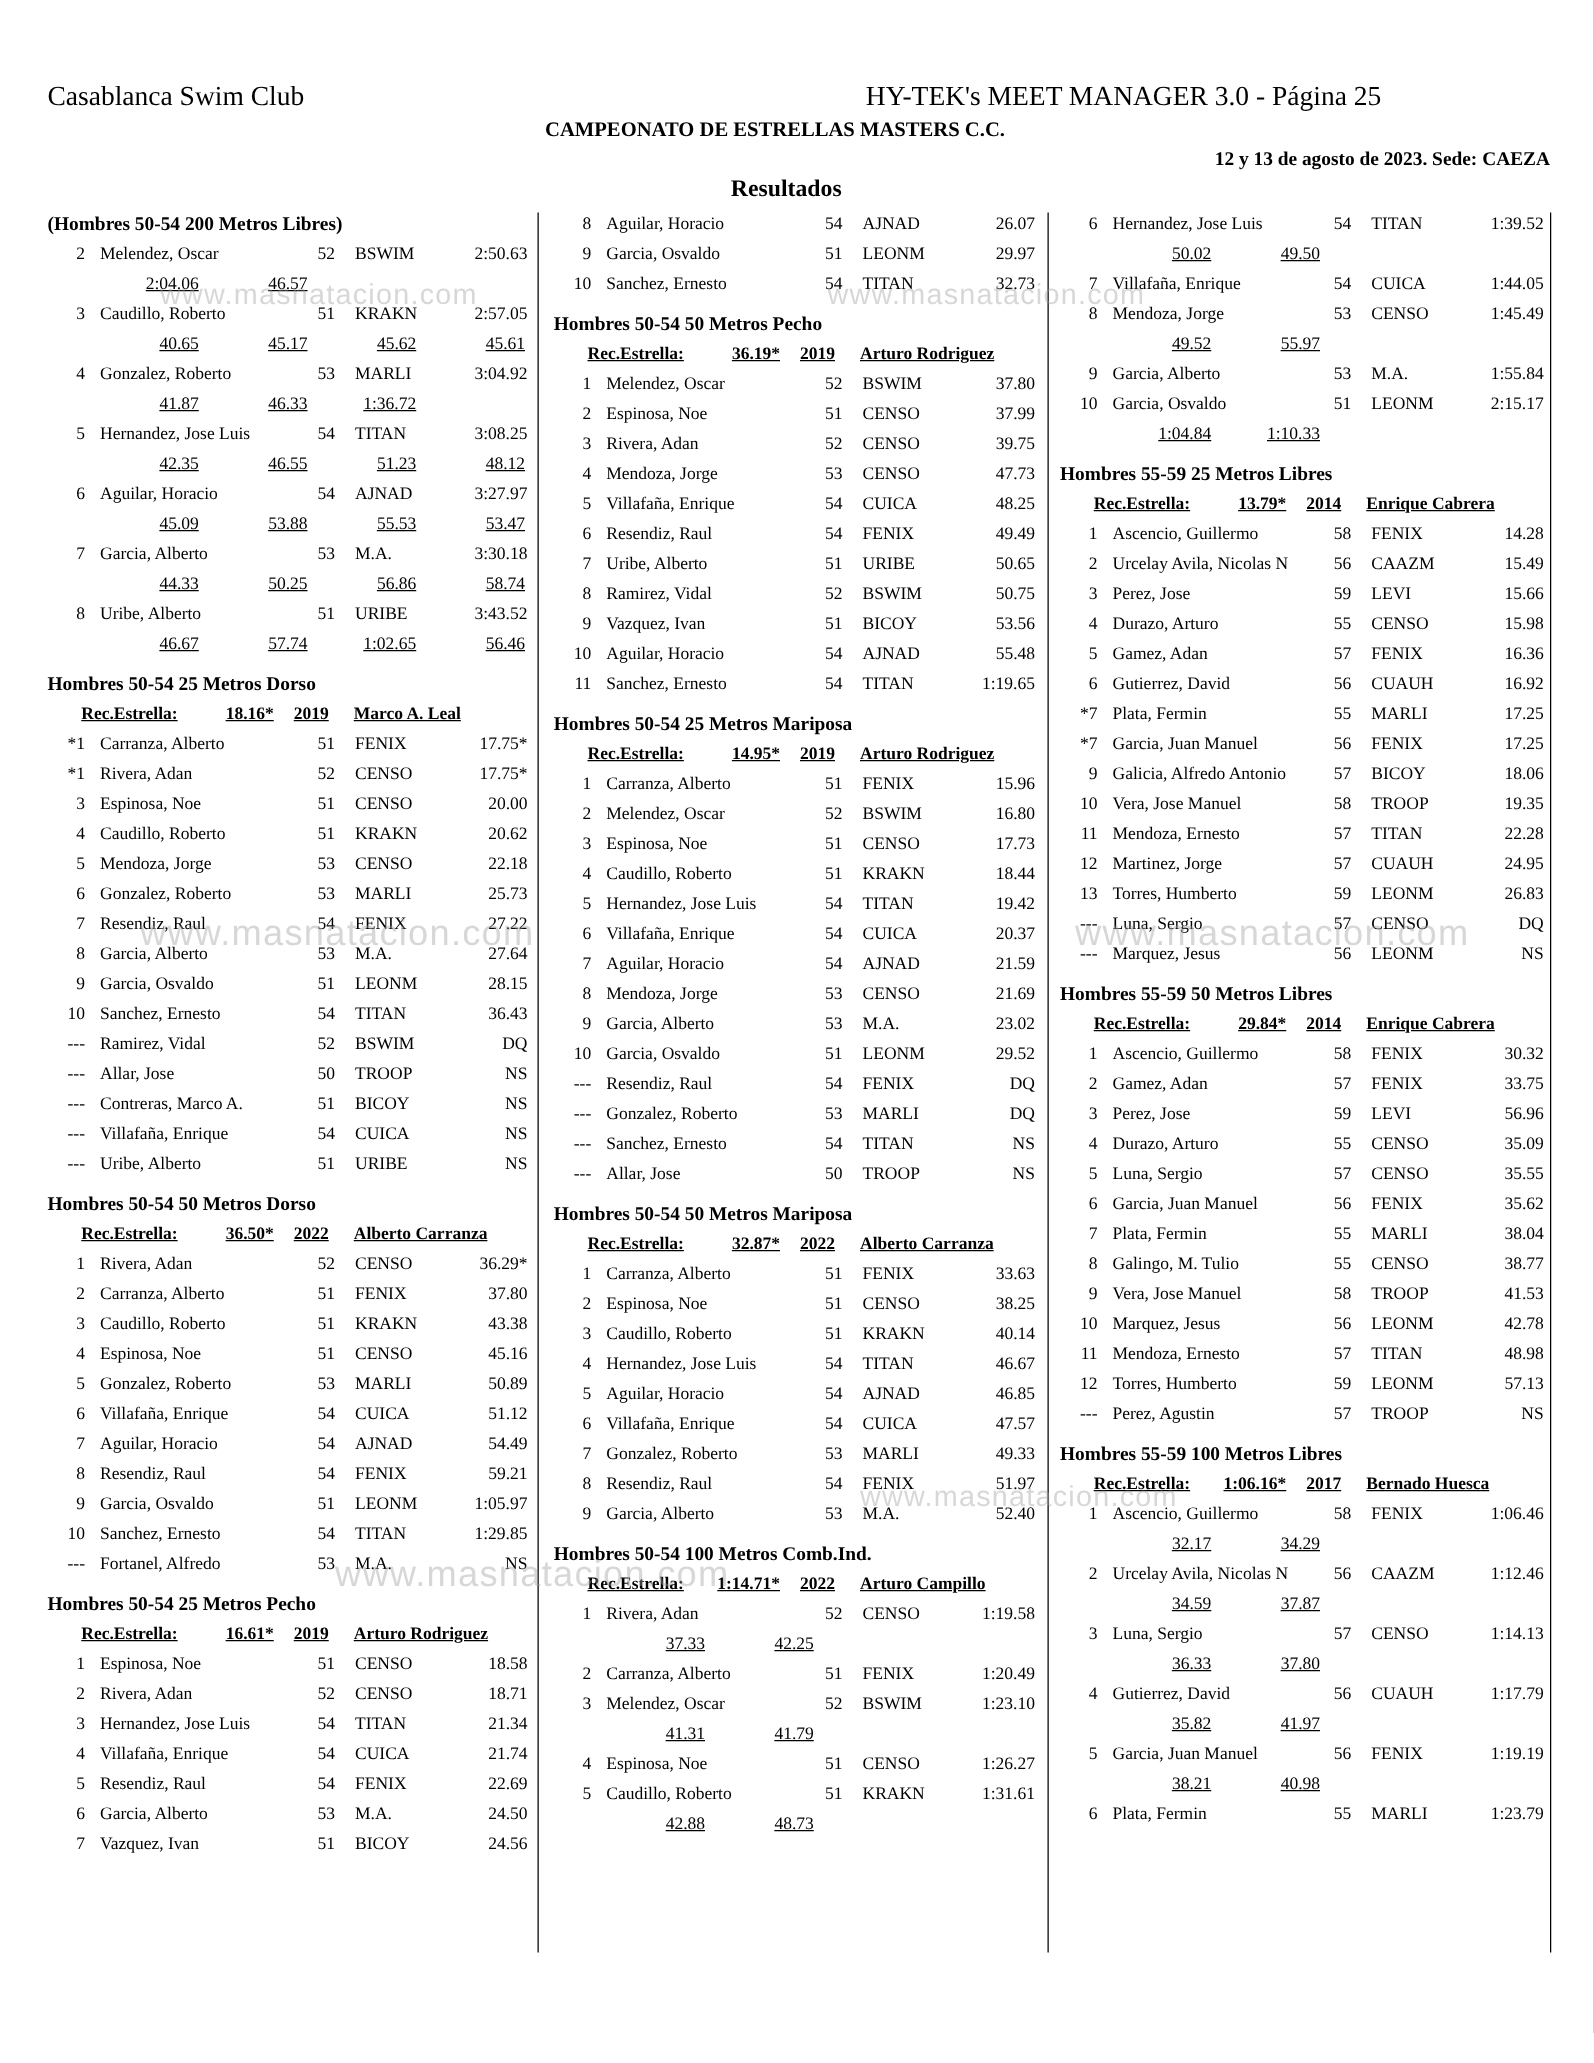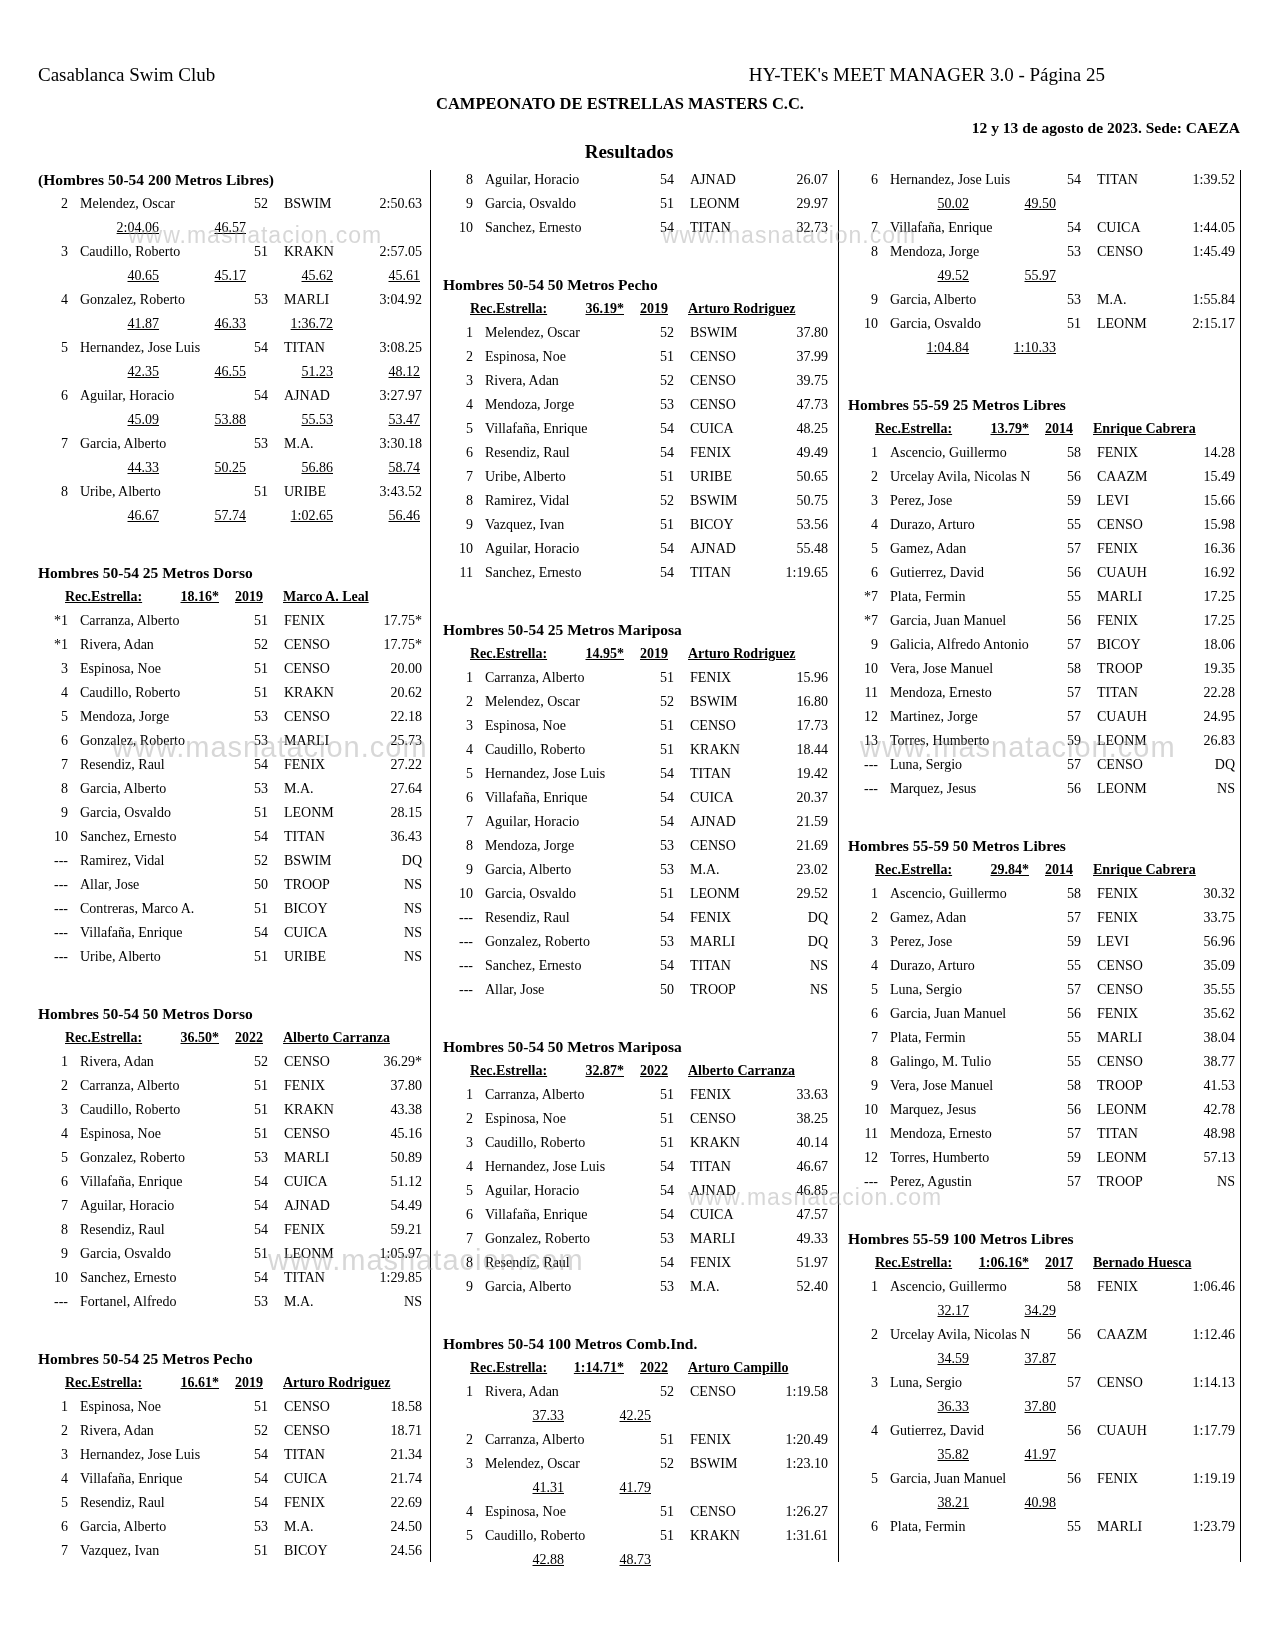--- a/index.html
+++ b/index.html
@@ -3,34 +3,34 @@
 <meta charset="utf-8">
 <style>
   * { margin:0; padding:0; box-sizing:border-box; }
   html,body { background:#888; }
   .page {
     position:relative; width:1275px; height:1650px; background:#fff;
     font-family:"Liberation Serif","DejaVu Serif",serif; color:#000;
     overflow:hidden; margin:0 auto;
   }
   .hdr-row { position:absolute; top:64px; left:38px; right:170px;
-    display:flex; justify-content:space-between; font-size:19px; }
+    display:flex; justify-content:space-between; font-size:22px; }
   .meet-title { position:absolute; top:94px; left:0; width:1240px;
     text-align:center; font-weight:bold; font-size:16.5px; }
   .meet-subtitle { position:absolute; top:119px; left:0; width:1240px;
     text-align:right; font-weight:bold; font-size:15.5px; }
   .results-label { position:absolute; top:141px; left:0; width:1240px;
     text-align:center; font-weight:bold; font-size:19px;padding-left:18px; }
   .col { position:absolute; top:168px; }
   .col-1 { left:38px;  width:384px; }
   .col-2 { left:443px; width:385px; }
   .col-3 { left:848px; width:387px; }
   .vline { position:absolute; top:170px; height:1392px; width:1px; background:#000; }
   .v1 { left:430px; } .v2 { left:838px; } .v3 { left:1240px; }
-  .event-title { font-weight:bold; font-size:15.5px; line-height:24px; margin-top:33px; }
+  .event-title { font-weight:bold; font-size:15.5px; line-height:24px; margin-top:8px; }
   .event-title:first-child { margin-top:0; }
   .rec-row { display:flex; font-weight:bold; font-size:14px; line-height:24px; padding-left:27px;text-decoration:underline; }
   .rec-label { flex:0 0 92px; }
   .rec-time { flex:0 0 62px; text-align:right; }
   .rec-year { margin-left:16px; }
   .rec-holder { margin-left:20px; }
   .entry-row { display:flex; font-size:14px; line-height:24px; }
   .place { flex:0 0 30px; text-align:right; }
   .name { flex:1 1 auto; margin-left:12px; white-space:nowrap; overflow:hidden; }
   .age { flex:0 0 24px; text-align:right; }

